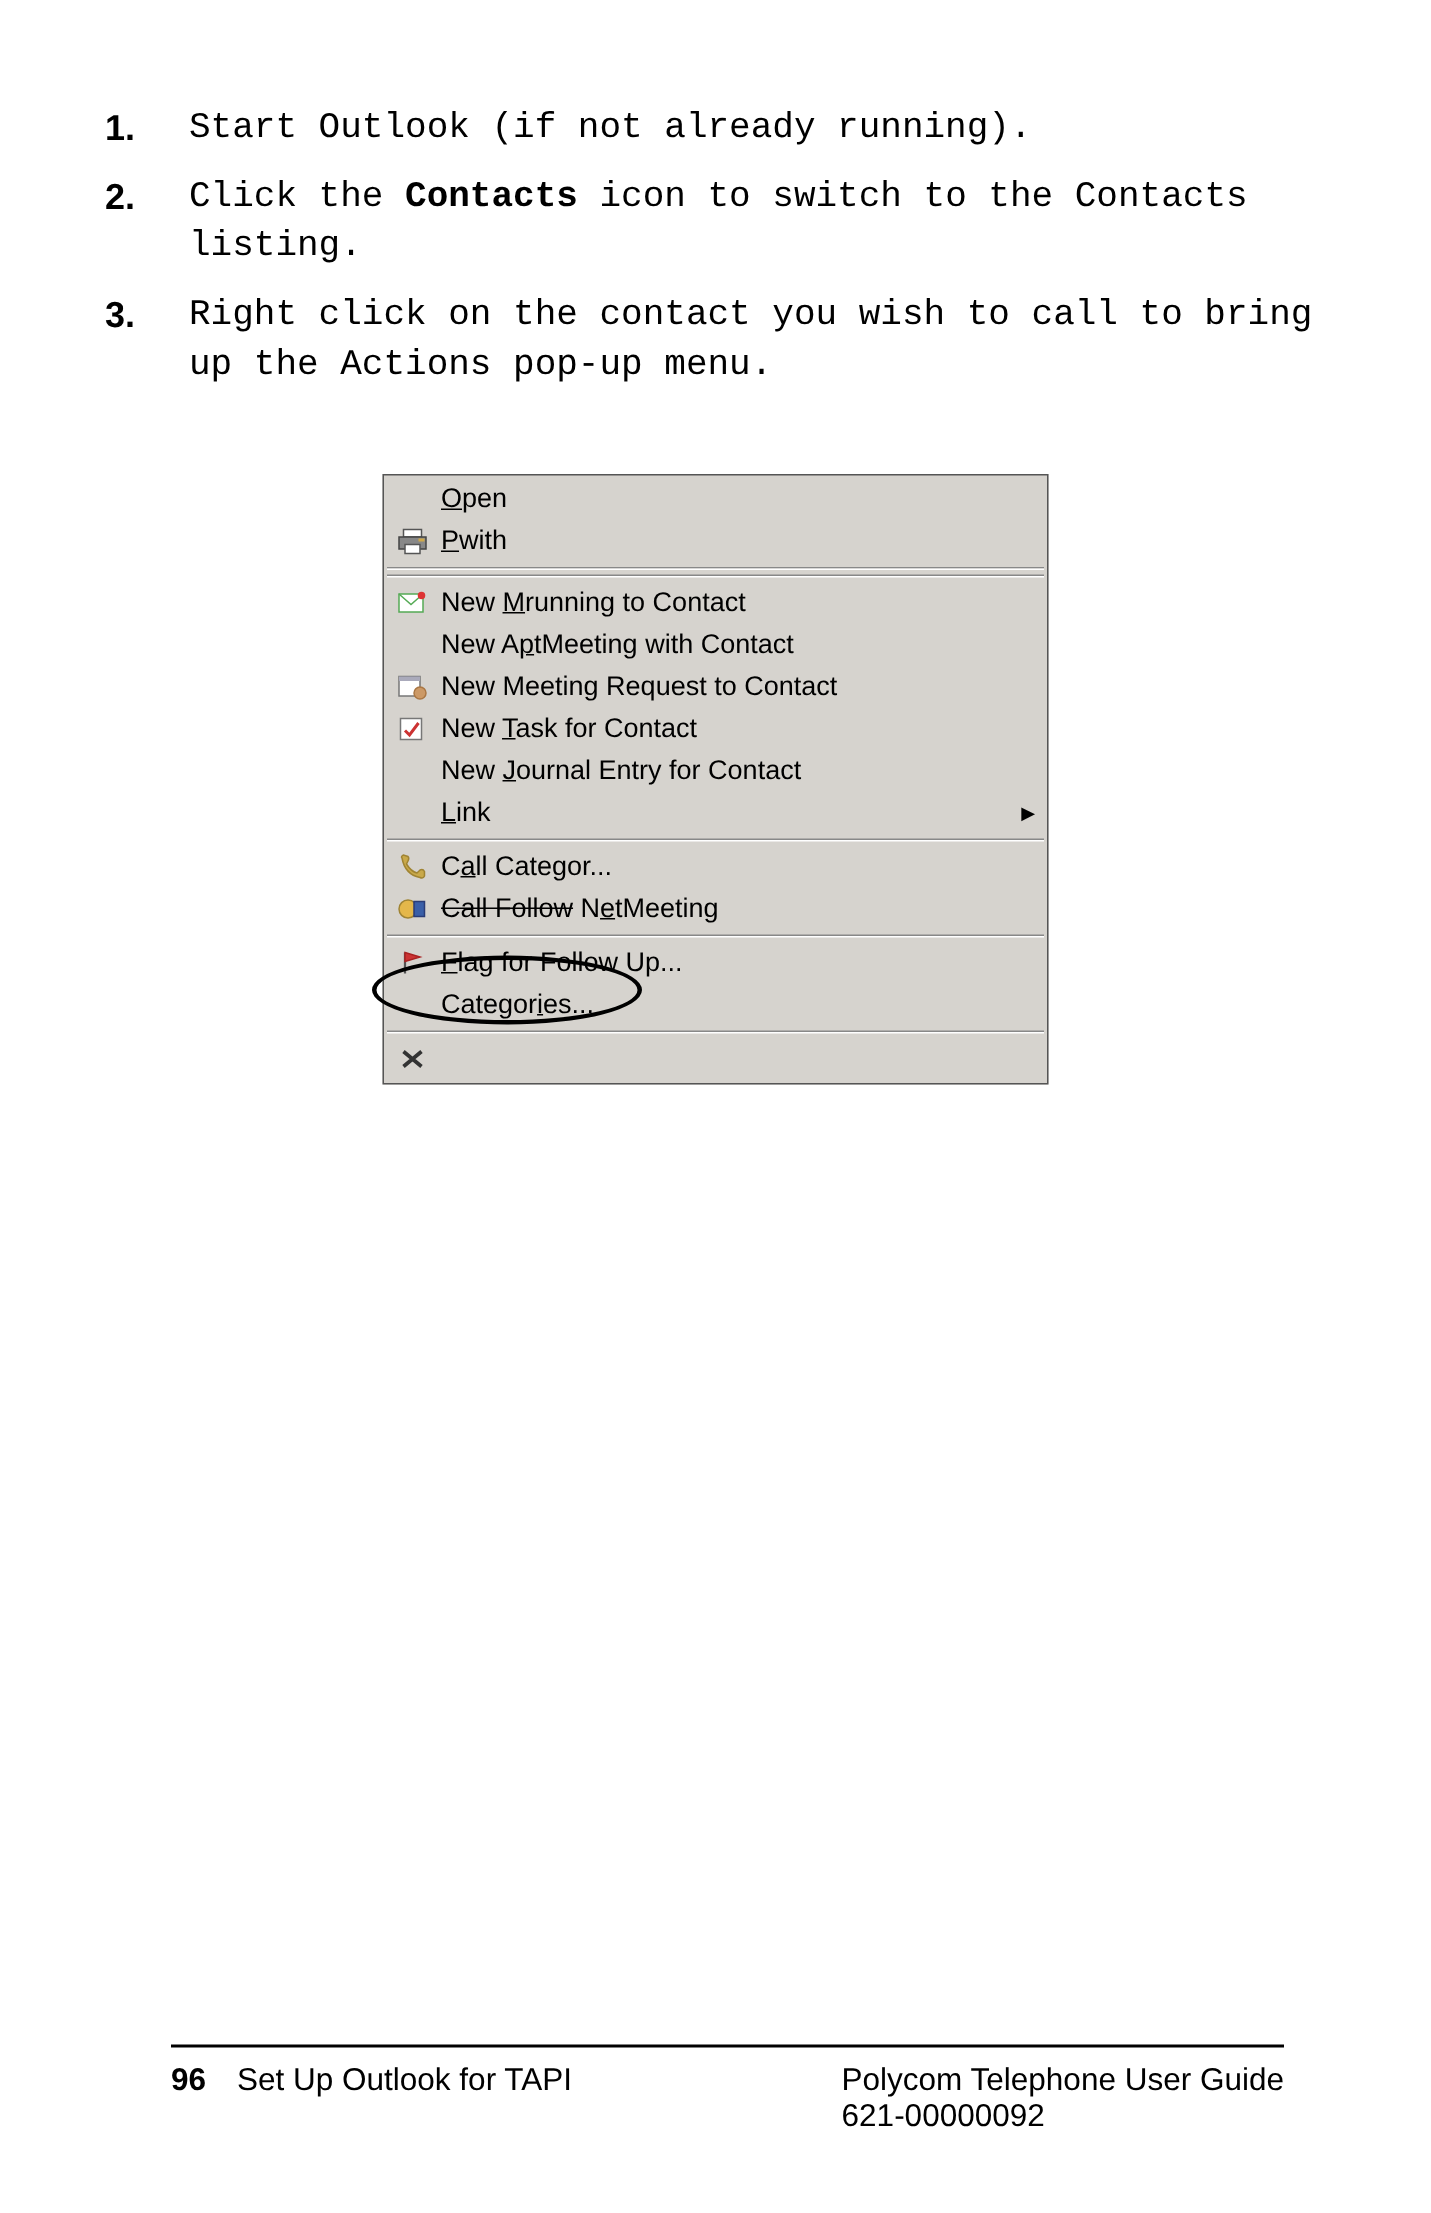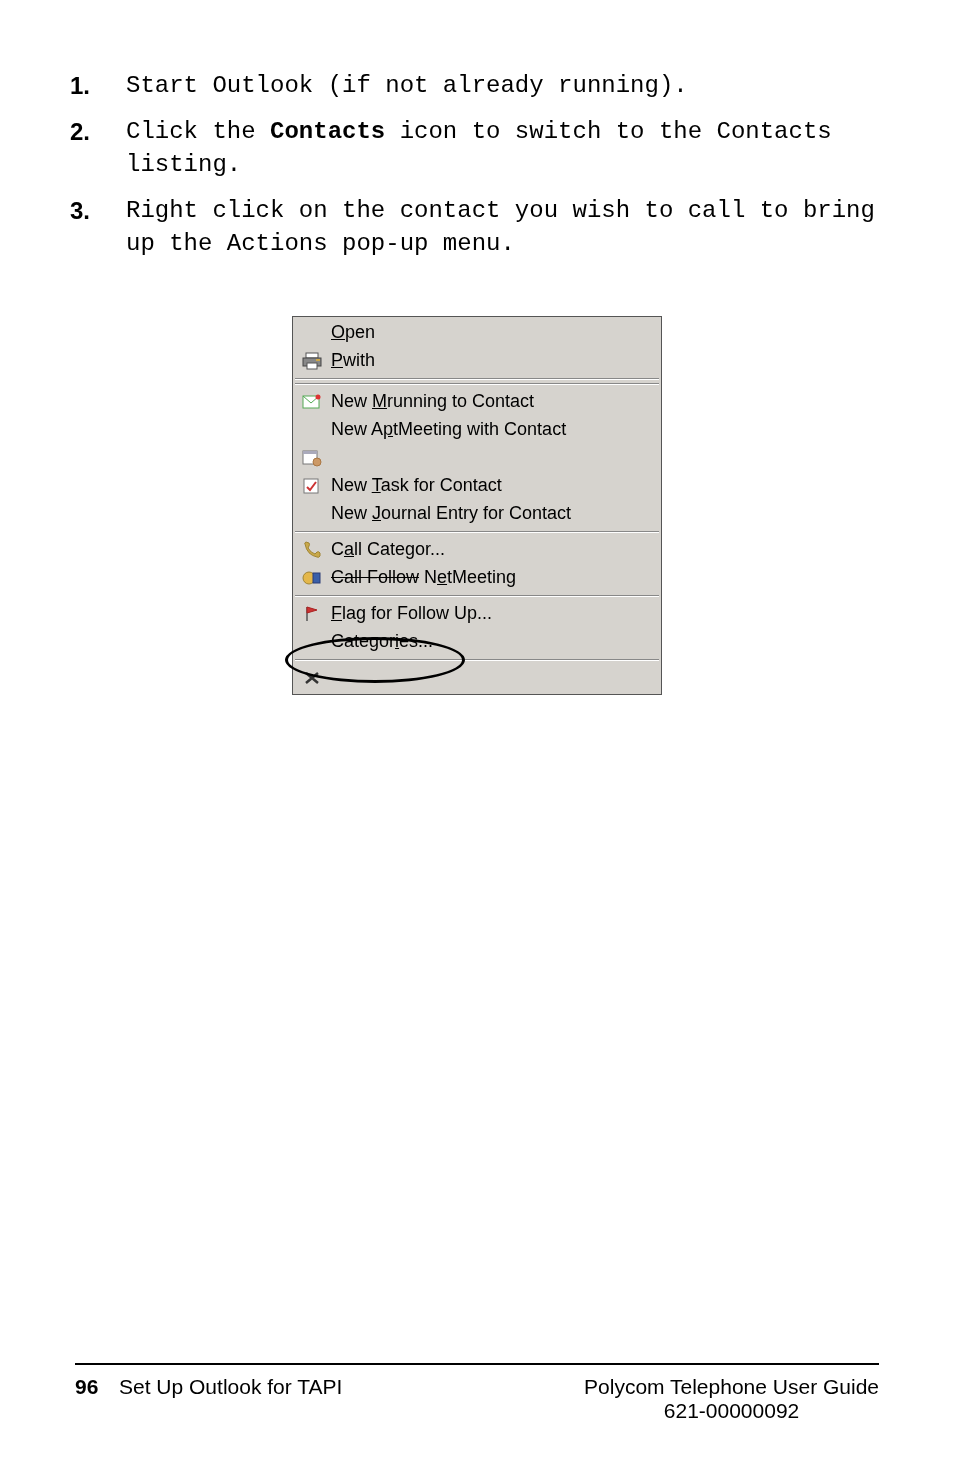--- a/index.html
+++ b/index.html
@@ -3,33 +3,33 @@
 <meta charset="utf-8">
 <style>
   * { margin: 0; padding: 0; box-sizing: border-box; }
   body { width: 954px; height: 1475px; font-family: Arial, Helvetica, sans-serif; color: #000; background: #fff; position: relative; }
   .content { padding: 70px 70px 0 70px; }
   .step { display: flex; margin-bottom: 14px; font-size: 24px; line-height: 1.35; }
   .step-num { font-weight: bold; min-width: 56px; }
   .step-text { flex: 1; font-family: Liberation Mono, monospace; }
   .bold { font-weight: bold; }
   .menu-wrap { display: flex; justify-content: center; margin-top: 56px; }
-  .menu { width: 370px; background: #d6d3ce; border: 1px solid #555; padding: 2px 0; }
+  .menu { width: 444px; background: #d6d3ce; border: 1px solid #555; padding: 2px 0; }
   .sep { border-top: 1px solid #888; border-bottom: 1px solid #fff; margin: 3px 2px; height: 0; }
   .item { display: flex; align-items: center; padding: 3px 8px 3px 6px; font-size: 18px; font-family: Tahoma, Arial, sans-serif; color: #000; position: relative; }
   .icon-slot { width: 26px; height: 22px; display: flex; align-items: center; justify-content: center; margin-right: 6px; }
   .lbl { flex: 1; }
   .arrow { font-size: 12px; margin-left: auto; }
   .circle-anno { position: absolute; border: 3px solid #000; border-radius: 50%; pointer-events: none; }
-  .footer { position: absolute; bottom: 52px; left: 0; right: 0; padding: 0 75px; }
+  .footer { position: absolute; bottom: 52px; left: 16px; right: 0; padding: 0 98px; }
   .footer-line { border-top: 2px solid #000; margin-bottom: 10px; }
   .footer-row { display: flex; justify-content: space-between; font-size: 21px; }
   .footer-left { display: flex; }
   .page-num { font-weight: bold; min-width: 44px; }
-  .footer-right { text-align: center; }
+  .footer-right { text-align: left; }
 </style>
 </head>
 <body>
 
 <div class="content">
 
   <div class="step">
     <div class="step-num">1.</div>
     <div class="step-text">Start Outlook (if not already running).</div>
   </div>
@@ -85,33 +85,39 @@
         <span class="lbl"><span>New A</span><span style="text-decoration:underline">p</span><span>tMeeting with Contact</span></span>
       </div>
       <div class="item">
         <span class="icon-slot">
           <svg width="22" height="18" viewBox="0 0 22 18">
               <rect x="2" y="2" width="14" height="13" fill="#fff" stroke="#777"></rect>
               <rect x="2" y="2" width="14" height="3" fill="#aab"></rect>
               <circle cx="16" cy="13" r="4" fill="#c96" stroke="#a74"></circle>
             </svg>
         </span>
+        <span class="lbl"><span>New Meetin</span><span style="text-decoration:underline">g</span><span> Request to Contact</span></span>
       </div>
       <div class="item">
         <span class="icon-slot">
           <svg width="22" height="18" viewBox="0 0 22 18">
               <rect x="3" y="2" width="14" height="14" fill="#fff" stroke="#777"></rect>
               <path d="M6 10 L9 13 L15 5" fill="none" stroke="#c33" stroke-width="2"></path>
             </svg>
         </span>
         <span class="lbl"><span>New </span><span style="text-decoration:underline">T</span><span>ask for Contact</span></span>
       </div>
       <div class="item">
         <span class="icon-slot"></span>
         <span class="lbl"><span>New </span><span style="text-decoration:underline">J</span><span>ournal Entry for Contact</span></span>
+      </div>
+      <div class="item">
+        <span class="icon-slot"></span>
+        <span class="lbl"><span style="text-decoration:underline">L</span><span>ink</span></span>
+        <span class="arrow">▶</span>
       </div>
 
       <div class="sep"></div>
 
       <div class="item" style="position:relative;">
         <span class="icon-slot">
           <svg width="22" height="18" viewBox="0 0 22 18">
               <path d="M4 3 Q3 2 5 1 L8 2 Q9 3 8 5 L7 7 Q10 12 14 13 L16 11 Q18 10 19 12 L19 15 Q18 17 16 16 Q6 14 4 3 Z" fill="#c9a94a" stroke="#a08433"></path>
             </svg>
         </span>

